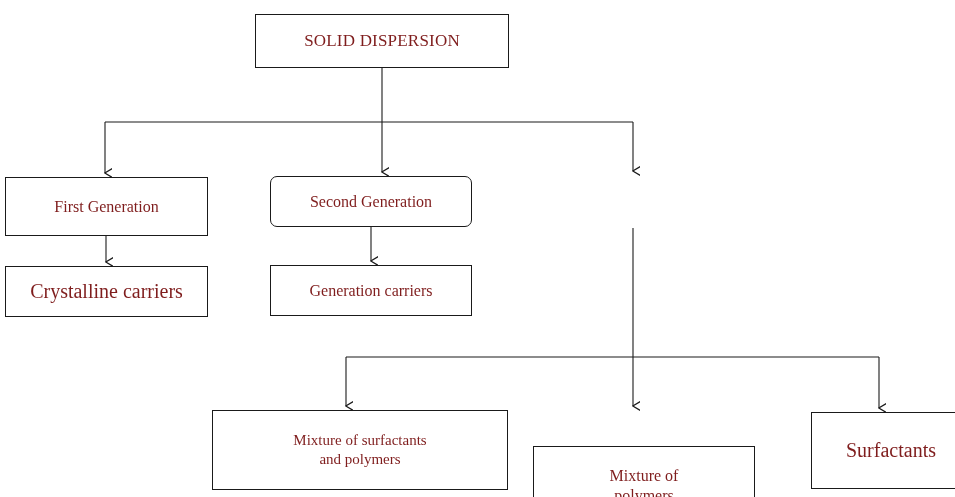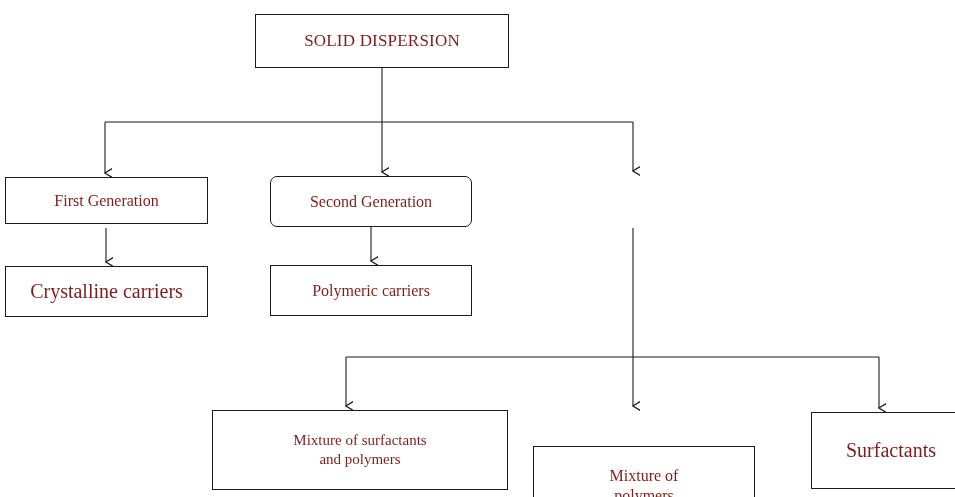--- a/index.html
+++ b/index.html
@@ -49,21 +49,21 @@
     width: 254px;
     height: 54px;
     font-size: 17px;
     letter-spacing: 0.2px;
   }
   
   #node-gen1 {
     left: 5px;
     top: 177px;
     width: 203px;
-    height: 47px;
+    height: 59px;
     font-size: 16px;
   }
   #node-gen2 {
     left: 270px;
     top: 176px;
     width: 202px;
     height: 51px;
     font-size: 16px;
     border-radius: 7px;
   }
@@ -159,21 +159,21 @@
   <div class="node" id="node-gen2">
     <span class="label">Second Generation</span>
   </div>
 
 
   <div class="node" id="node-carrier1">
     <span class="label">Crystalline carriers</span>
   </div>
 
   <div class="node" id="node-carrier2">
-    <span class="label">Polymeric carriers</span>
+    <span class="label">Generation carriers</span>
   </div>
 
   <div class="node" id="node-third1">
     <span class="label">Mixture of surfactants
 and polymers</span>
   </div>
 
   <div class="node" id="node-third2">
     <span class="label">Mixture of
 polymers</span>

